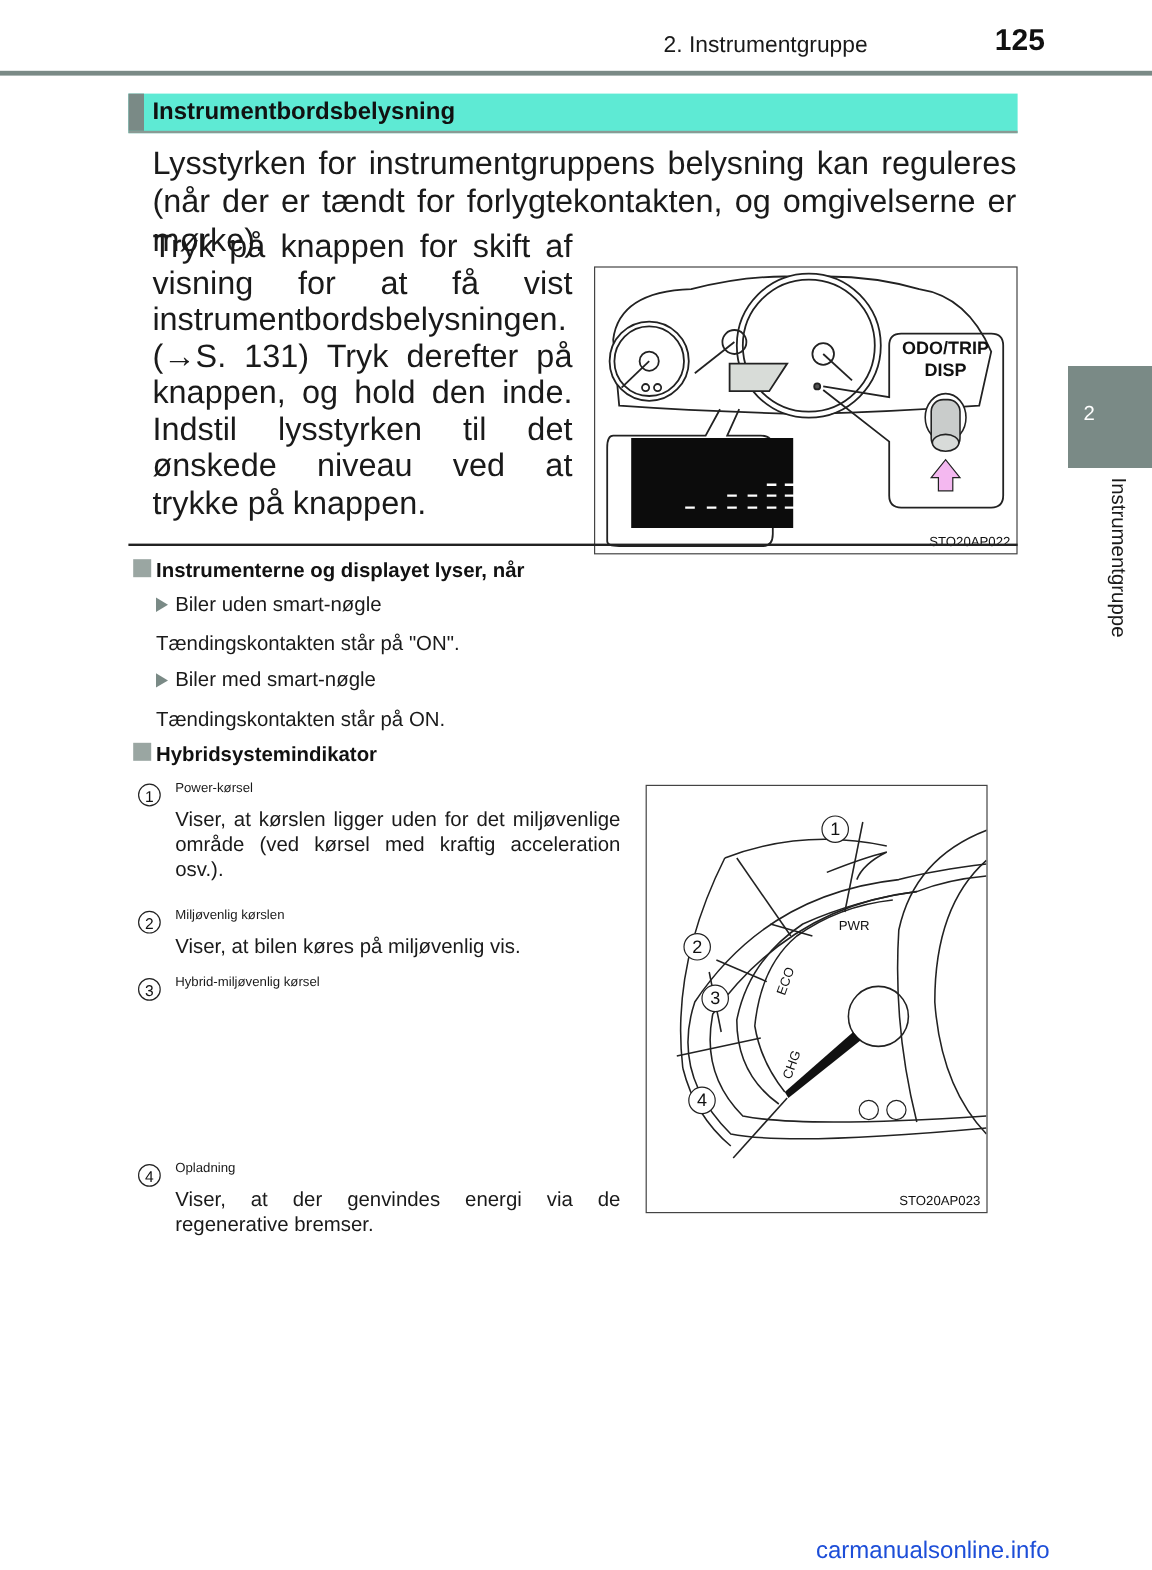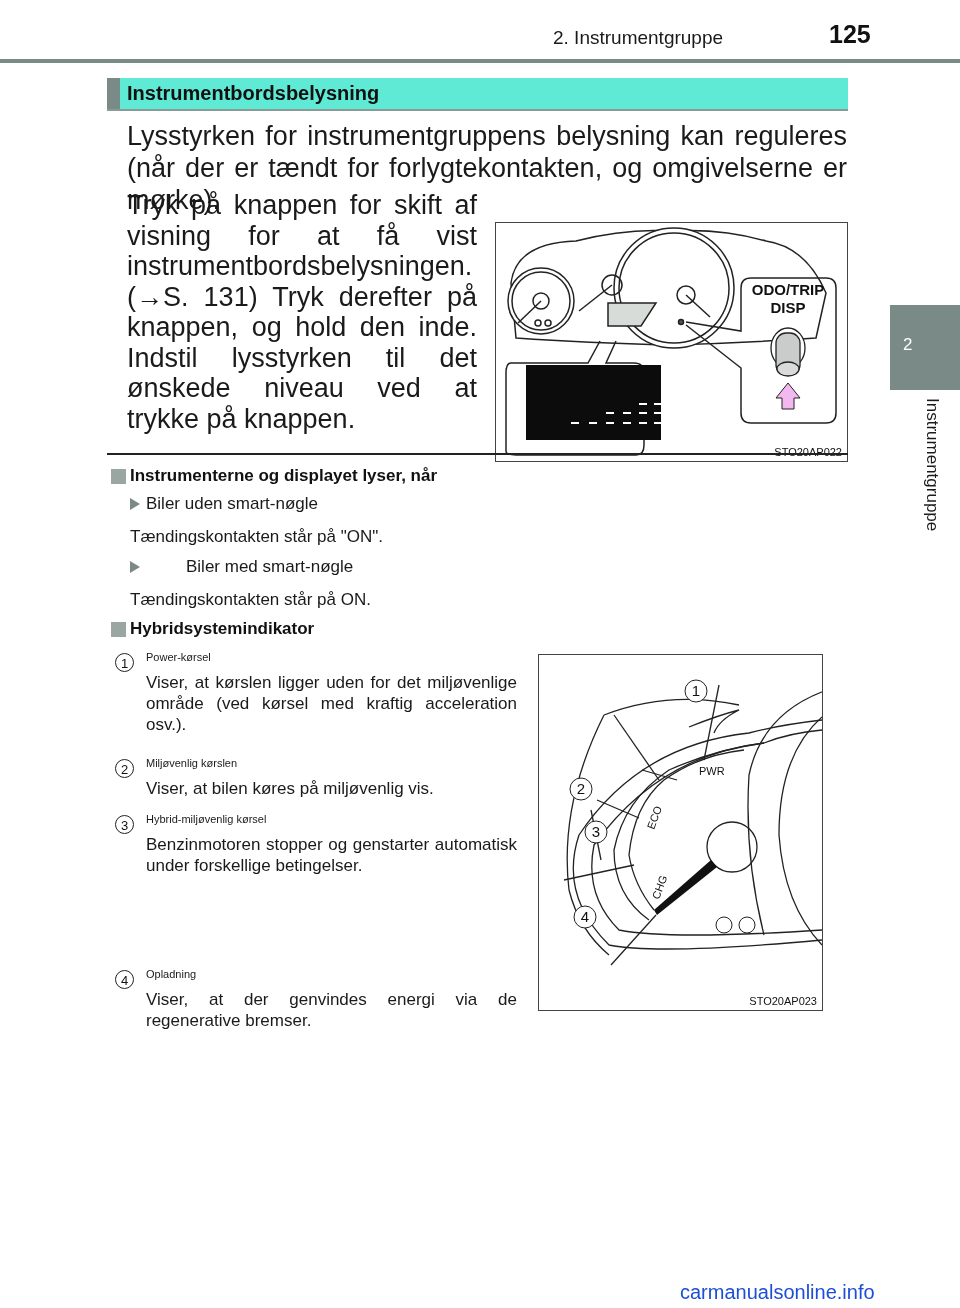--- a/index.html
+++ b/index.html
@@ -24,21 +24,21 @@
   .p1 { left: 127px; top: 120px; width: 720px; }
   .p2 { left: 127px; top: 190px; width: 350px; line-height: 30.5px; }
 
   .fig { position: absolute; border: 1px solid #444; background: #fff; box-sizing: border-box; }
   .fig1 { left: 495px; top: 196px; width: 353px; height: 240px; margin-top: 26px; }
   .fig2 { left: 538px; top: 654px; width: 285px; height: 357px; }
   .fig-code { position: absolute; right: 5px; bottom: 3px; font-size: 11px; color: #111; }
 
   .divider { position: absolute; left: 107px; top: 453px; width: 741px; height: 2px; background: #222; }
 
-  .sub-heading { position: absolute; left: 111px; font-size: 17px; font-weight: bold; color: #111; display: flex; align-items: center; }
+  .sub-heading { position: absolute; left: 111px; font-size: 17px; font-weight: bold; color: #111; display: flex; align-items: flex-start; }
   .sq { width: 15px; height: 15px; background: #9aa6a2; margin-right: 4px; display: inline-block; }
   .bullet-line { position: absolute; left: 130px; font-size: 17px; color: #1a1a1a; display: flex; align-items: center; }
   .tri { width: 0; height: 0; border-top: 6px solid transparent; border-bottom: 6px solid transparent;
          border-left: 10px solid #7a8a86; margin-right: 6px; display: inline-block; }
   .plain-line { position: absolute; left: 130px; font-size: 17px; color: #1a1a1a; }
 
   .item { position: absolute; left: 115px; width: 402px; }
   .item-num { position: absolute; left: 0; top: 2px; width: 19px; height: 19px; border: 1px solid #222;
               border-radius: 50%; font-size: 13px; text-align: center; line-height: 19px; box-sizing: border-box; color:#111; }
   .item-title { position: absolute; left: 31px; top: 0; font-size: 11px; color: #1a1a1a; white-space: nowrap; }
@@ -123,21 +123,21 @@
 
 <div class="sub-heading" style="top:466px;">
   <span class="sq"></span>
   <span>Instrumenterne og displayet lyser, når</span>
 </div>
 <div class="bullet-line" style="top:494px;">
   <span class="tri"></span>
   <span>Biler uden smart-nøgle</span>
 </div>
 <div class="plain-line" style="top:527px;">Tændingskontakten står på "ON".</div>
-<div class="bullet-line" style="top:557px;gap:40px;">
+<div class="bullet-line" style="top:557px;">
   <span class="tri"></span>
   <span>Biler med smart-nøgle</span>
 </div>
 <div class="plain-line" style="top:590px;">Tændingskontakten står på ON.</div>
 <div class="sub-heading" style="top:619px;">
   <span class="sq"></span>
   <span>Hybridsystemindikator</span>
 </div>
 
 <div class="item" style="top:651px;">
@@ -151,21 +151,20 @@
   <div class="item-num">2</div>
   <div class="item-title">Miljøvenlig kørslen</div>
   <div class="item-body">
       <p>Viser, at bilen køres på miljøvenlig vis.</p>
     </div>
 </div>
 <div class="item" style="top:813px;">
   <div class="item-num">3</div>
   <div class="item-title">Hybrid-miljøvenlig kørsel</div>
   <div class="item-body">
-    <p>Benzinmotoren stopper og genstarter automatisk under forskellige betingelser.</p>
   </div>
 </div>
 <div class="item" style="top:968px;">
   <div class="item-num">4</div>
   <div class="item-title">Opladning</div>
   <div class="item-body">
       <p>Viser, at der genvindes energi via de regenerative bremser.</p>
     </div>
 </div>
 

